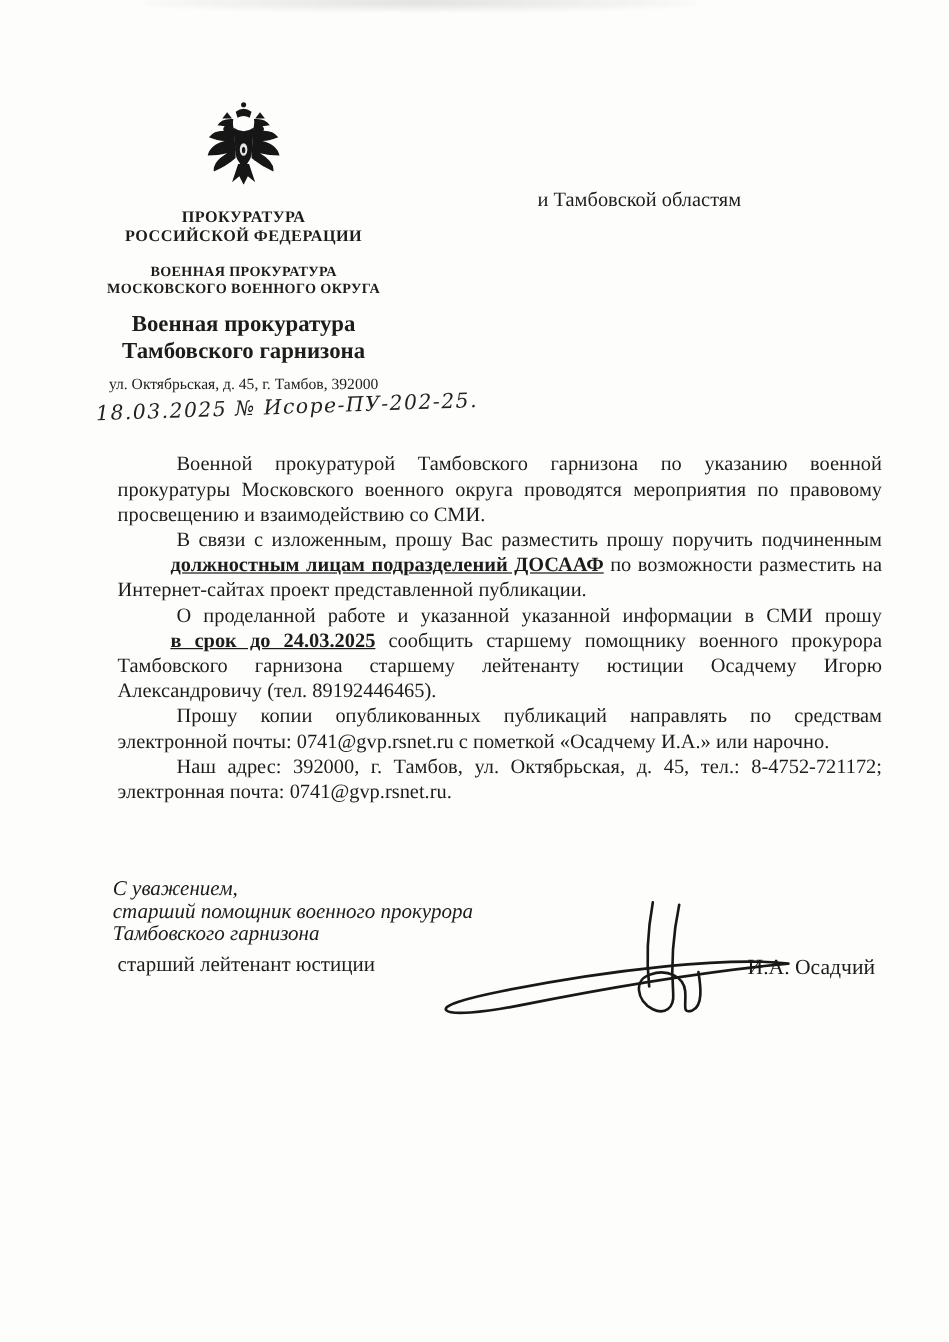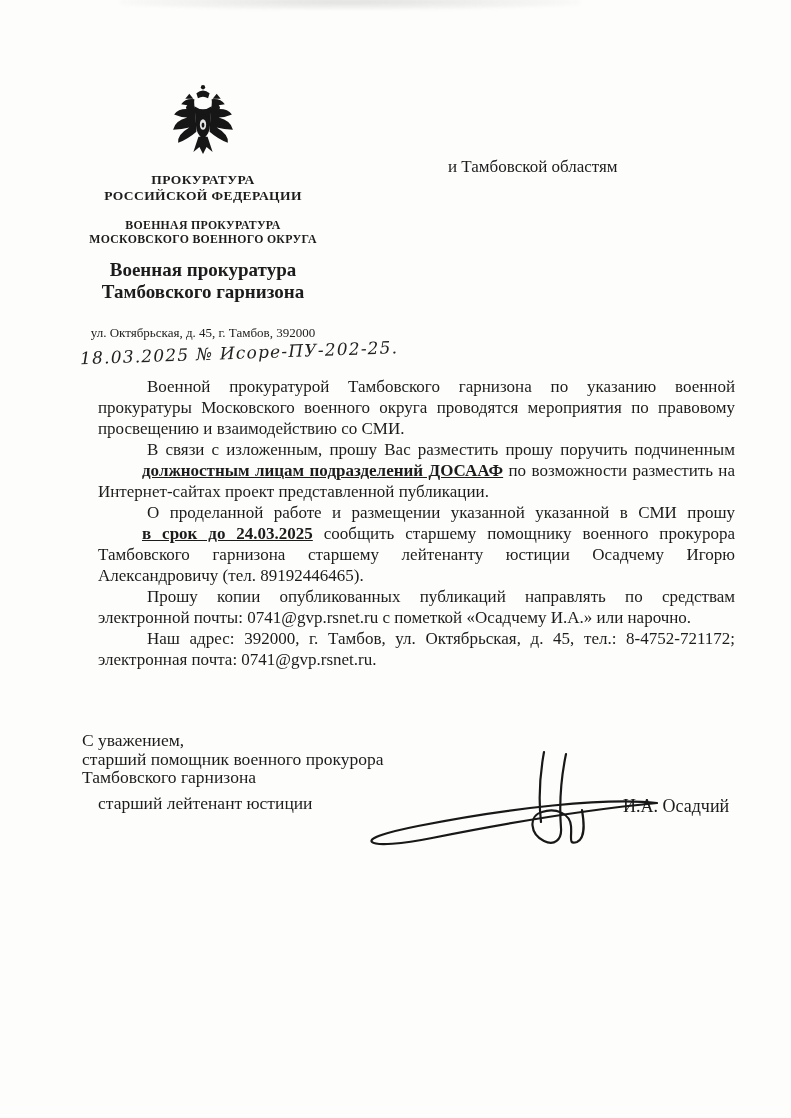--- a/index.html
+++ b/index.html
@@ -23,21 +23,21 @@
     position:absolute;left:78px;top:84px;width:250px;
     text-align:center;line-height:1.18;
   }
   .emblem{display:inline-block;}
   .org-line{font-weight:bold;font-size:13.5px;letter-spacing:.4px;}
   .org-gap{margin-top:13px;text-align:center;}
   .division-line{font-weight:bold;font-size:11.8px;letter-spacing:.3px;}
   .division-gap{margin-top:15px;}
   .unit-line{font-weight:bold;font-size:19px;line-height:1.2;}
   .unit-gap{margin-top:12px;}
-  .lh-address{margin-top:21px;font-size:13px;}
+  .lh-address{margin-top:7px;font-size:13px;}
   .handwritten{
     margin-top:4px;
     font-style:italic;
     font-family:"DejaVu Serif","Liberation Serif",serif;
     font-size:17px;letter-spacing:1.2px;
     transform:rotate(-2deg);
     text-align:left;padding-left:2px;
     white-space:nowrap;color:#222;
   }
 
@@ -53,22 +53,22 @@
     position:absolute;left:98px;top:376px;width:637px;
     font-size:17px;line-height:21px;text-align:justify;
   }
   .body-text p{margin:0;text-indent:49px;}
   .bu{font-weight:bold;text-decoration:underline;margin-left:44px;}
   .u{}
   .attachment-line{margin-top:13px;text-indent:0 !important;}
 
   
   .closing{
-    position:absolute;left:82px;top:731px;
-    font-size:17.5px;line-height:18.6px;
+    position:absolute;left:94px;top:731px;
+    font-size:17.5px;line-height:18.6px;font-style:italic;
   }
   .sign-row{
     position:absolute;left:98px;top:793px;width:650px;height:30px;
     font-size:17.5px;
   }
   .rank{position:absolute;left:0;top:0;}
   .signer-name{position:absolute;left:525px;top:3px;font-size:18px;white-space:nowrap;}
   .signature-svg{position:absolute;left:358px;top:744px;}
 </style>
 </head>
@@ -112,21 +112,21 @@
     <div class="handwritten">18.03.2025  №  Исоре-ПУ-202-25.</div>
   </div>
 
   <div class="addressee">
     <div>и Тамбовской областям</div>
   </div>
 
   <div class="body-text">
     <p><span>Военной прокуратурой Тамбовского гарнизона по указанию военной прокуратуры Московского военного округа проводятся мероприятия по правовому просвещению и взаимодействию со СМИ.</span></p>
     <p><span>В связи с изложенным, прошу Вас разместить прошу поручить подчиненным </span><span class="bu">должностным лицам подразделений ДОСААФ</span><span> по возможности разместить на Интернет-сайтах проект представленной публикации.</span></p>
-    <p><span>О проделанной работе и размещении указанной указанной в СМИ прошу </span><span class="bu">в срок до 24.03.2025</span><span> сообщить старшему помощнику военного прокурора Тамбовского гарнизона старшему лейтенанту юстиции Осадчему Игорю Александровичу (тел. 89192446465).</span></p>
+    <p><span>О проделанной работе и указанной указанной информации в СМИ прошу </span><span class="bu">в срок до 24.03.2025</span><span> сообщить старшему помощнику военного прокурора Тамбовского гарнизона старшему лейтенанту юстиции Осадчему Игорю Александровичу (тел. 89192446465).</span></p>
     <p><span>Прошу копии опубликованных публикаций направлять по средствам электронной почты: </span><span class="u">0741@gvp.rsnet.ru</span><span> с пометкой «Осадчему И.А.» или нарочно.</span></p>
     <p><span>Наш адрес: 392000, г. Тамбов, ул. Октябрьская, д. 45, тел.: 8-4752-721172; электронная почта: 0741@gvp.rsnet.ru.</span></p>
   </div>
 
   <div class="closing">
     <div>С уважением,</div>
     <div>старший помощник военного прокурора</div>
     <div>Тамбовского гарнизона</div>
   </div>
 

